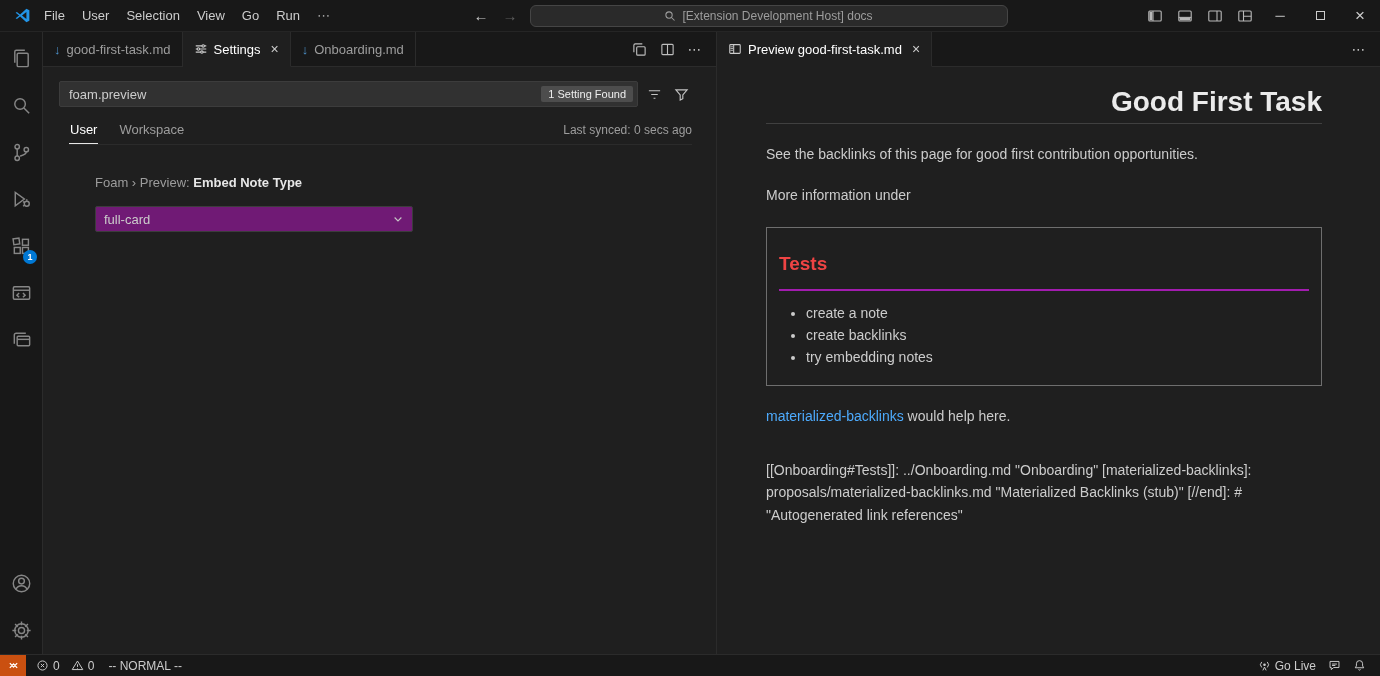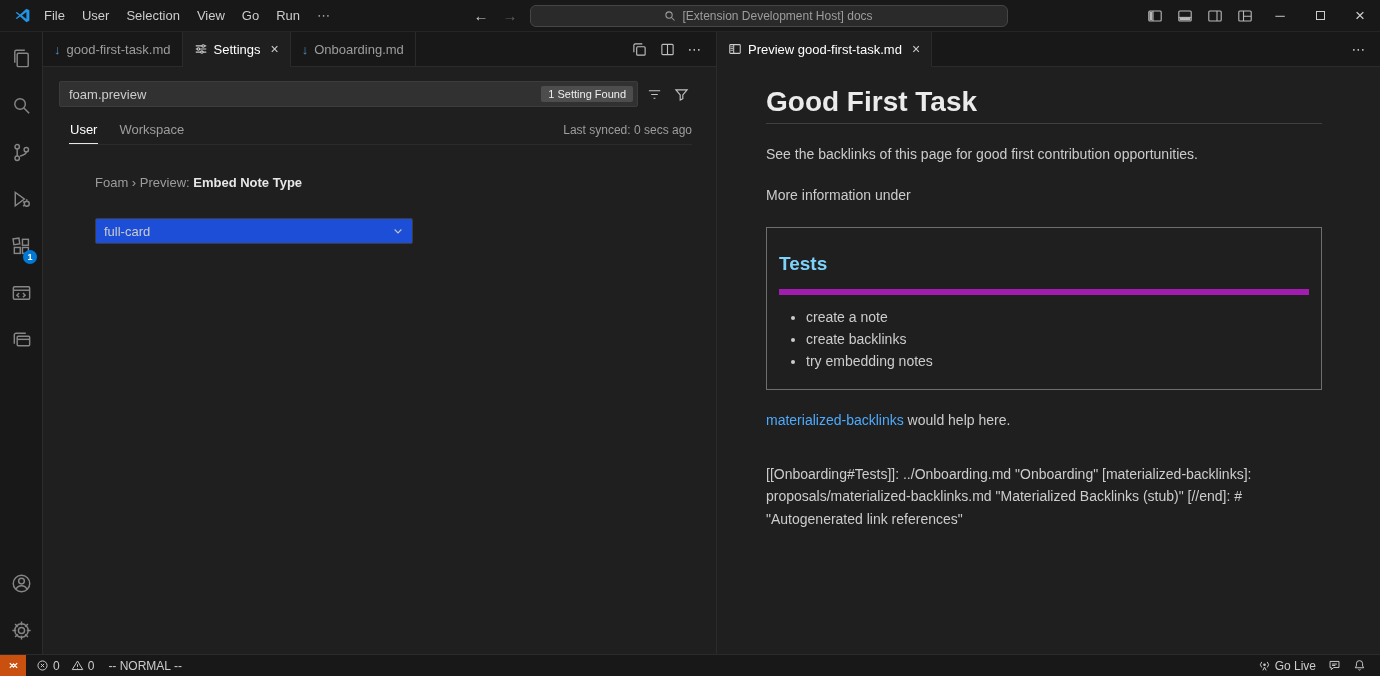--- a/index.html
+++ b/index.html
@@ -82,34 +82,34 @@
 
   .scope-row { display:flex; align-items:flex-end; margin:8px 24px 0 26px; border-bottom:1px solid #2b2b2b;justify-content:center; }
   .scope-tab { padding:7px 1px 6px; margin-right:20px; font-size:13px; color:#9d9d9d; border-bottom:1px solid transparent; }
   .scope-tab.active { color:#ffffff; border-bottom:1px solid #e7e7e7; }
   .last-synced { margin-left:auto; font-size:12px; color:#9d9d9d; padding-bottom:7px; }
 
   .setting-item { margin:30px 24px 0 52px; }
   .setting-title { font-size:13px; color:#9d9d9d; }
   .setting-title .name { color:#e7e7e7; font-weight:bold; }
   .setting-select {
-    margin-top:28px; width:318px; height:26px; background:#1d4ed8; border:1px solid #3c3c3c; border-radius:2px;
+    margin-top:16px; width:318px; height:26px; background:#701a75; border:1px solid #3c3c3c; border-radius:2px;
     display:flex; align-items:center; justify-content:space-between; padding:0 8px; font-size:13px; color:#cccccc;
   }
   .setting-select .chev { color:#c5c5c5; display:flex; }
 
   
   .preview-body { flex:1; overflow:hidden; padding:0 58px 0 49px; font-size:14px; color:#cccccc; line-height:1.5; }
   .preview-h1 {
     margin-top:18px; font-size:28px; font-weight:bold; color:#ebebeb; line-height:34px;
-    padding-bottom:4px; border-bottom:1px solid #404040;
+    padding-bottom:4px; border-bottom:1px solid #404040;text-align:right;
   }
   .preview-p { margin-top:20px; }
   .embed-card { margin-top:21px; border:1px solid #6e6e6e; padding:10px 12px 16px; }
-  .embed-h2 { margin-top:12px; font-size:19px; font-weight:bold; color:#7dd3fc; padding-bottom:10px; border-bottom:6px solid #a21caf; }
+  .embed-h2 { margin-top:12px; font-size:19px; font-weight:bold; color:#ef4444; padding-bottom:10px; border-bottom:2px solid #a21caf; }
   .embed-list { margin:12px 0 0; padding-left:27px; }
   .embed-list li { margin-bottom:1px; }
   .link-para { margin-top:20px; }
   .md-link { color:#4daafc; cursor:pointer; }
   .refs-para { margin-top:32px; line-height:22.5px; }
 
   
   .statusbar {
     flex:0 0 22px; height:22px; background:#181818; border-top:1px solid #2b2b2b;
     display:flex; align-items:center; font-size:12px; color:#cccccc;

